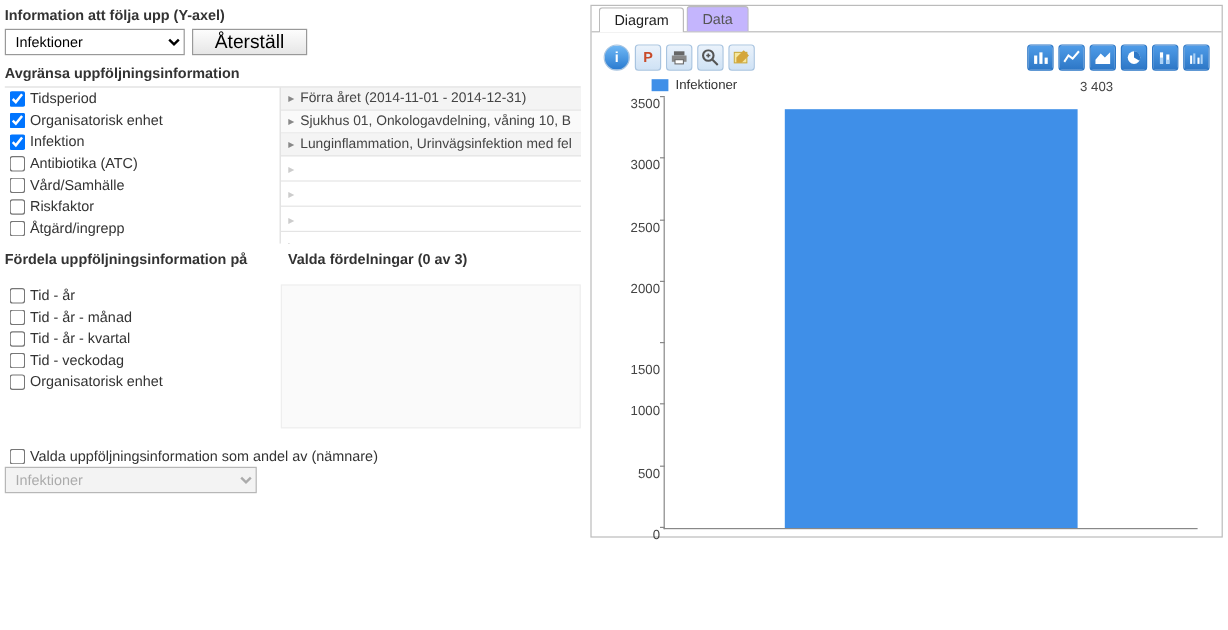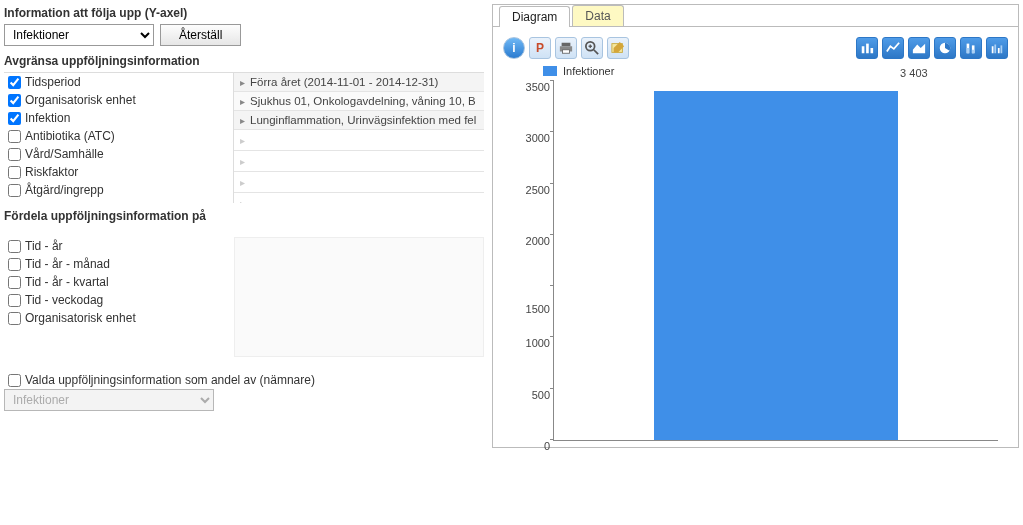--- a/index.html
+++ b/index.html
@@ -6,21 +6,21 @@
   body { margin: 0; padding: 4px; font-size: 12px; color: #333; background: #fff; width: 1023px; }
   .container { display: flex; gap: 8px; }
   .left { width: 480px; }
   .right { flex: 1; border: 1px solid #bbb; background: #fff; padding: 0; position: relative; }
 
   .section-title { font-weight: bold; margin: 2px 0 4px 0; }
 
   .row-inline { display: flex; align-items: center; gap: 6px; margin-bottom: 8px; }
   select { font-size: 12px; padding: 2px 4px; border: 1px solid #999; background: #fff; width: 150px; height: 22px; }
   select[disabled] { background: #eee; color: #888; }
-  button.btn { font-size: 12px; padding: 2px 18px; border: 1px solid #999; background: linear-gradient(#fdfdfd,#e6e6e6); cursor: pointer; height: 22px; }
+  button.btn { font-size: 16px; padding: 2px 18px; border: 1px solid #999; background: linear-gradient(#fdfdfd,#e6e6e6); cursor: pointer; height: 22px; }
 
   .filter-zone { display: flex; border-top: 1px solid #ddd; }
   .filter-left { width: 230px; height: 130px; overflow-y: scroll; border-right: 1px solid #ddd; }
   .filter-right { flex: 1; height: 130px; overflow-y: scroll; }
   .filter-right-row { display:flex; align-items:center; padding:3px 6px; border-bottom:1px solid #e4e4e4; font-size:11.5px; color:#444; background:#fafafa; }
   .filter-right-row:nth-child(odd){ background:#f4f4f4; }
   .fr-caret { color:#888; margin-right:5px; font-size:10px; }
   .filter-right-empty { padding:3px 6px; border-bottom:1px solid #e4e4e4; }
   .fr-caret-dim { color:#ccc; }
 
@@ -32,21 +32,21 @@
   .dist-left { width:230px; height:120px; overflow-y:scroll; }
   .dist-right { flex:1; height:120px; border:1px solid #eee; background:#fafafa; padding:4px 6px; }
   .dist-headings { display:flex; }
   .dist-headings .h1 { width:230px; font-weight:bold; margin:6px 0 4px 0; }
   .dist-headings .h2 { flex:1; font-weight:bold; margin:6px 0 4px 6px; }
 
   .bottom-block { margin-top:14px; }
 
   
   .tabs { display:flex; gap:0; position:relative; top:0; padding-left:6px; }
-  .tab { border:1px solid #bbb; border-bottom:none; padding:3px 12px; font-size:12px; background:#fef9c3; cursor:pointer; margin-right:2px; border-radius:3px 3px 0 0; color:#555; }
+  .tab { border:1px solid #bbb; border-bottom:none; padding:3px 12px; font-size:12px; background:#c4b5fd; cursor:pointer; margin-right:2px; border-radius:3px 3px 0 0; color:#555; }
   .tab.active { background:#fff; color:#222; position:relative; top:1px; }
   .chart-area { border-top:1px solid #bbb; margin-top:0; padding:10px 10px 6px 10px; }
 
   
   .toolbar-row { display:flex; justify-content:space-between; align-items:center; margin-bottom:6px; }
   .tool-group { display:flex; gap:4px; }
   .tool-btn { width:22px; height:22px; border:1px solid #a8c4e0; border-radius:3px; background:linear-gradient(#eaf2fb,#cfe2f5); display:flex; align-items:center; justify-content:center; cursor:pointer; font-size:12px; }
   .tool-btn.blue { background:linear-gradient(#4f9ce8,#2d77c6); border-color:#2d77c6; color:#fff; }
 
   
@@ -121,20 +121,21 @@
           </div>
         <div class="filter-right-empty"><span class="fr-caret fr-caret-dim">▸</span></div>
         <div class="filter-right-empty"><span class="fr-caret fr-caret-dim">▸</span></div>
         <div class="filter-right-empty"><span class="fr-caret fr-caret-dim">▸</span></div>
         <div class="filter-right-empty"><span class="fr-caret fr-caret-dim">▸</span></div>
       </div>
     </div>
 
     <div class="dist-headings">
       <div class="h1">Fördela uppföljningsinformation på</div>
+      <div class="h2">Valda fördelningar (0 av 3)</div>
     </div>
     <div class="dist-zone">
       <div class="dist-left">
         <div class="chk-row">
             <input type="checkbox" style="">
             <label>Tid - år</label>
           </div>
         <div class="chk-row">
             <input type="checkbox" style="">
             <label>Tid - år - månad</label>

